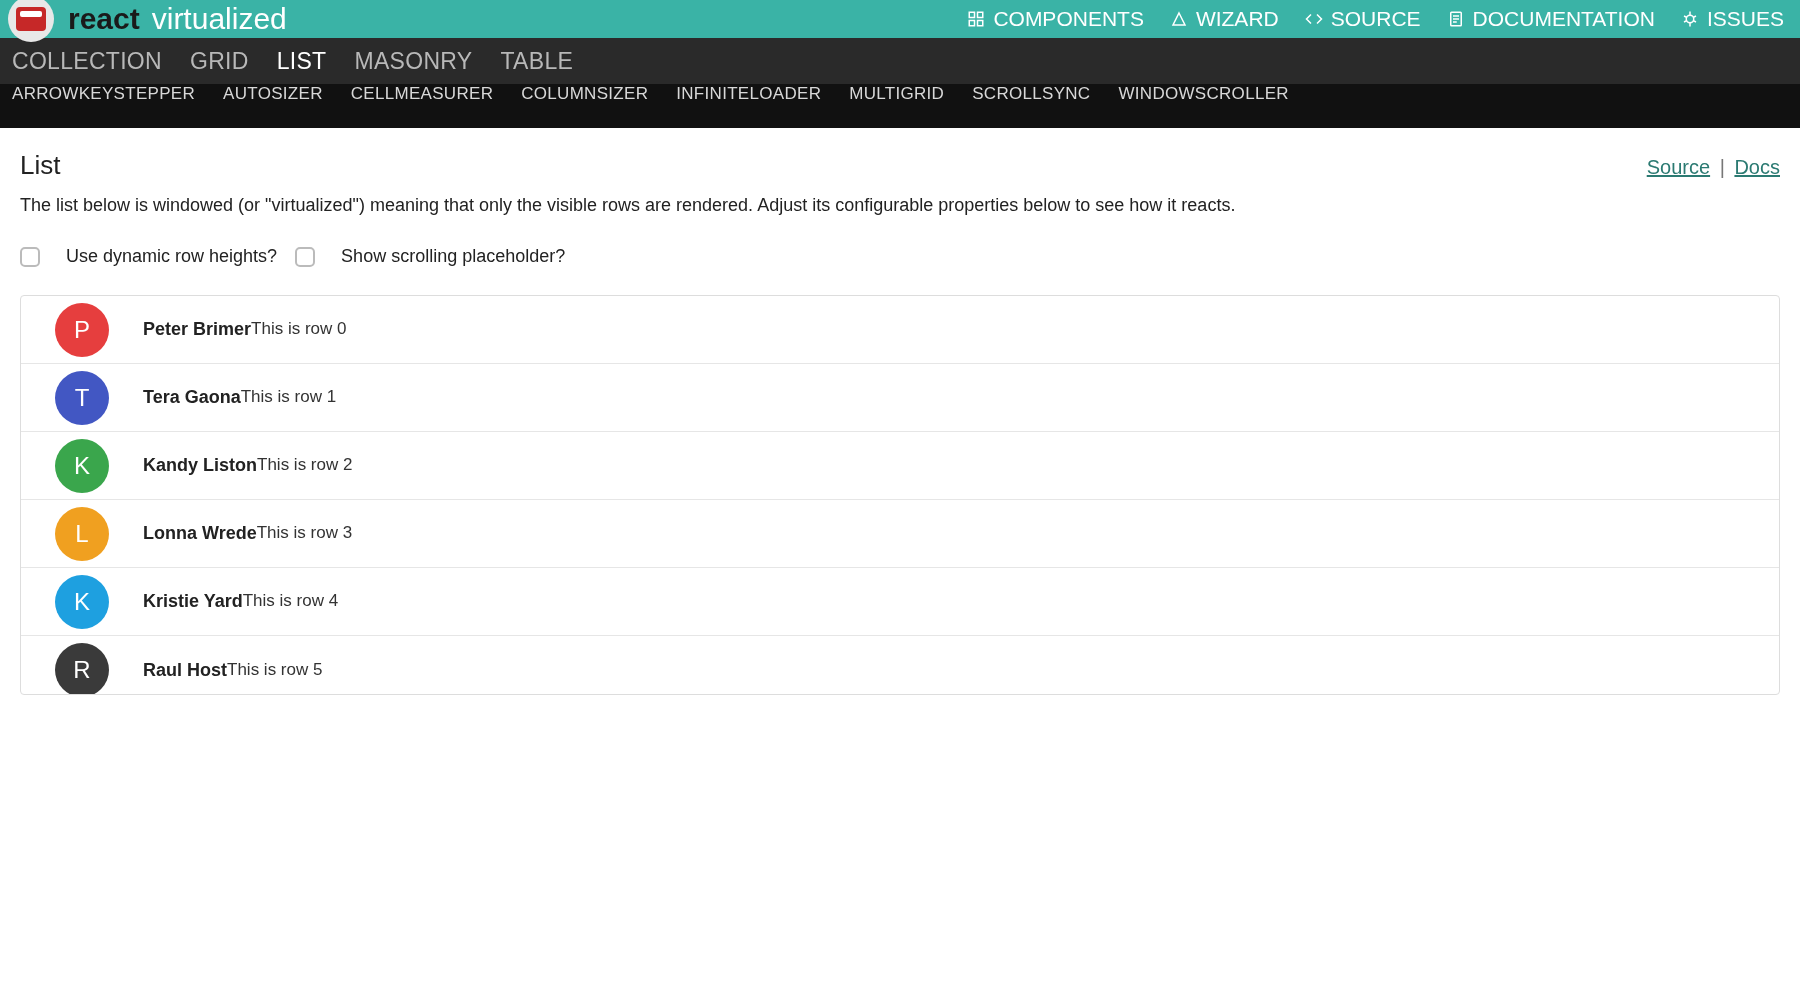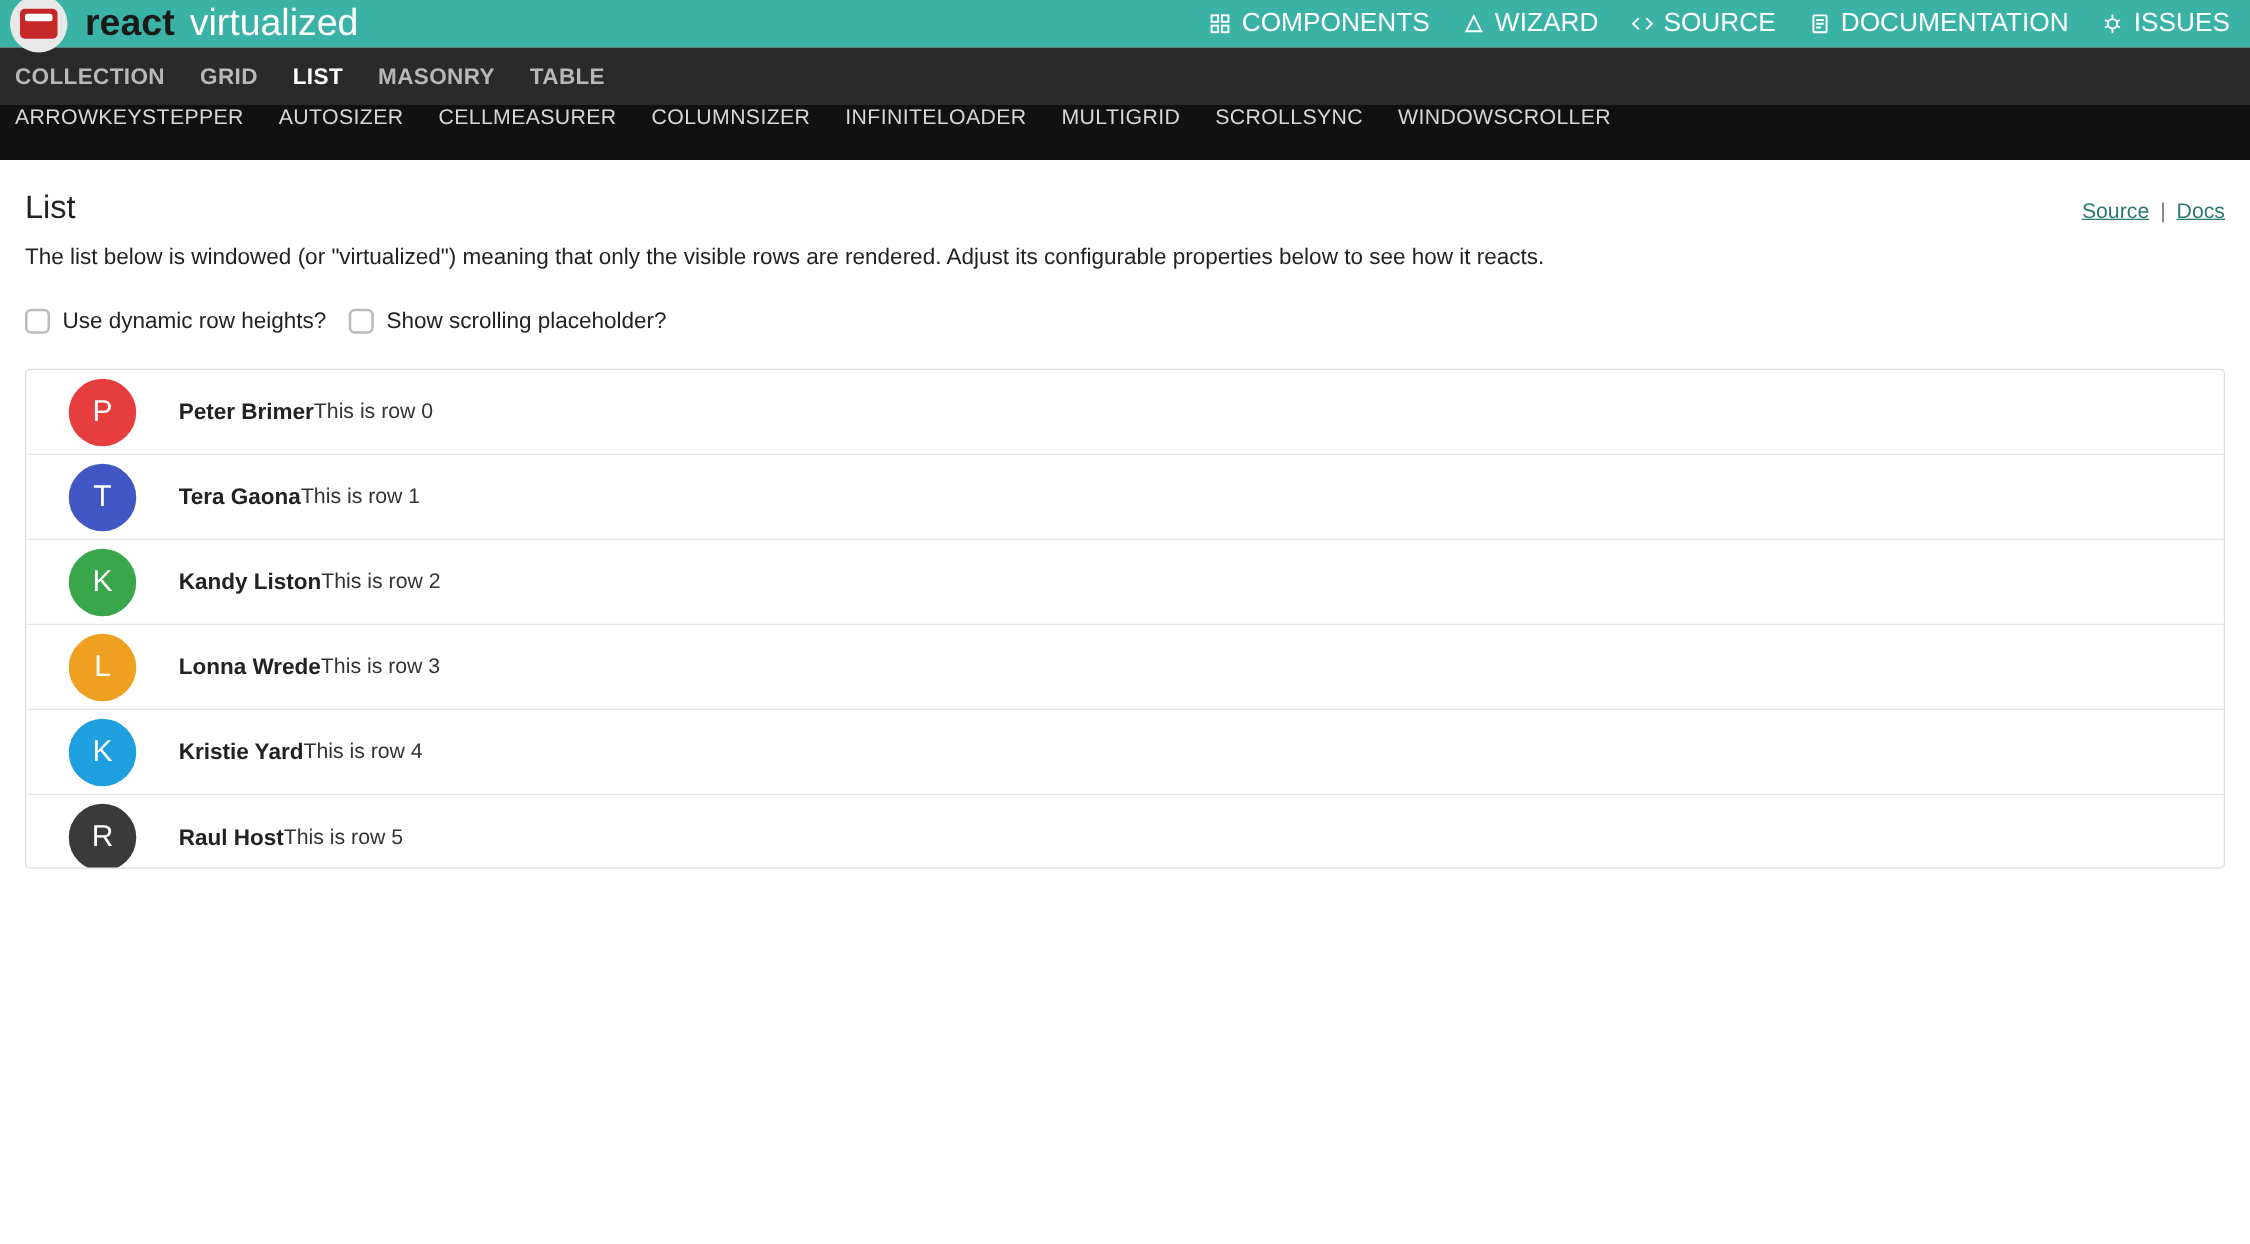--- a/index.html
+++ b/index.html
@@ -35,40 +35,40 @@
     .header-nav-item {
       display: flex; align-items: center; gap: 8px;
       color: #fff; font-size: 21px; font-weight: 500; cursor: pointer;
     }
     .header-nav-icon { display: inline-flex; width: 18px; height: 18px; }
     
     .subnav1 {
       background: #2a2a2a; height: 46px;
       display: flex; align-items: center; gap: 28px; padding: 0 12px;
     }
-    .subnav1-item { color: #b8b8b8; font-size: 18px; font-weight: 700; cursor: pointer; letter-spacing: 0.3px; }
+    .subnav1-item { color: #b8b8b8; font-size: 23px; font-weight: 400; cursor: pointer; letter-spacing: 0.3px; }
     .subnav1-item.active { color: #fff; }
     
     .subnav2 {
       background: #111; height: 44px;
       display: flex; align-items: flex-start; gap: 28px; padding: 0 12px;
     }
     .subnav2-item { color: #d8d8d8; font-size: 17px; font-weight: 500; cursor: pointer; letter-spacing: 0.3px; }
     
     .content { padding: 22px 20px; }
     .title-row { display: flex; justify-content: space-between; align-items: baseline; }
     .page-title { font-size: 26px; font-weight: 400; color: #222; }
-    .title-links { font-size: 17px; color: #555; }
+    .title-links { font-size: 20px; color: #555; }
     .title-links a { color: #2b7a72; text-decoration: underline; cursor: pointer; }
     .title-links .sep { margin: 0 4px; color: #777; }
     
     .description { margin-top: 14px; font-size: 18px; color: #222; }
     
     .checkbox-row { display: flex; gap: 18px; margin-top: 30px; align-items: center; }
-    .checkbox-item { display: flex; align-items: center; gap: 10px; font-size: 18px; cursor: pointer; }
+    .checkbox-item { display: flex; align-items: center; gap: 26px; font-size: 18px; cursor: pointer; }
     .checkbox-box {
       width: 20px; height: 20px; border: 2px solid #bbb; border-radius: 5px; background: #fff;
     }
     
     .inputs-row { display: flex; gap: 24px; margin-top: 28px; }
     .input-group { flex: 1; display: flex; flex-direction: column; }
     .input-label { font-size: 14px; color: #aaa; margin-bottom: 6px; }
     .input-field {
       border: none; border-bottom: 1px solid #ccc; font-size: 19px; padding: 4px 0;
       outline: none; background: transparent; color: #222;

